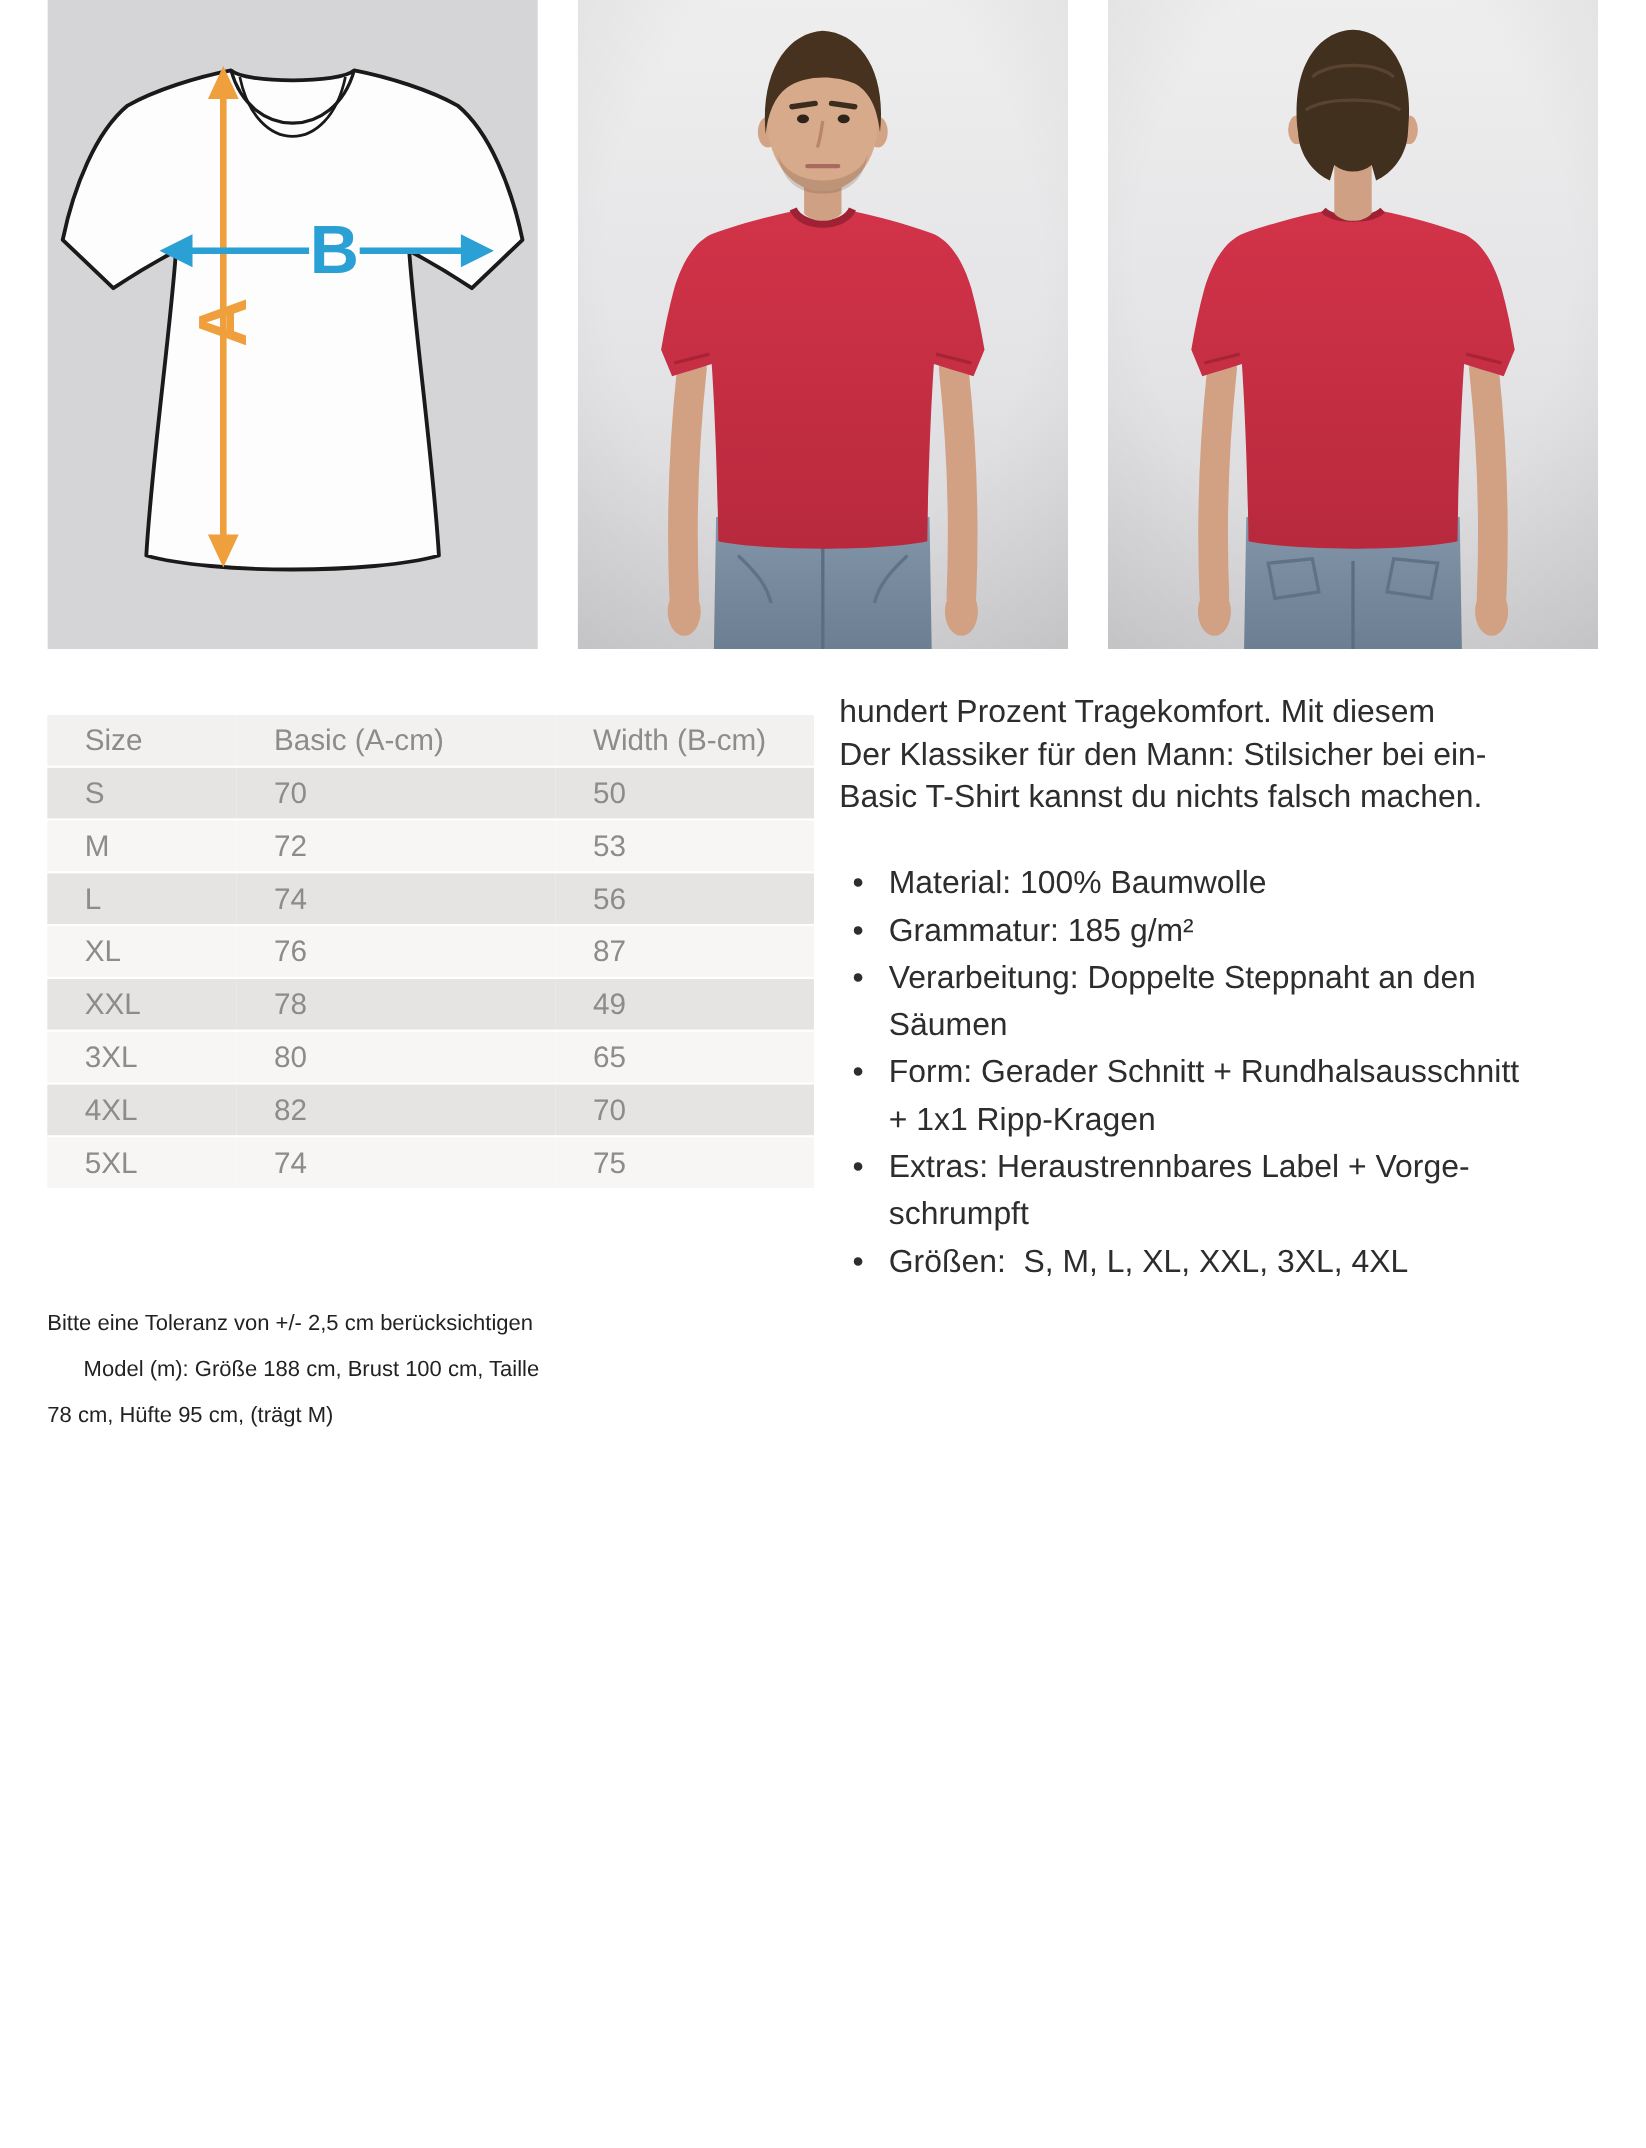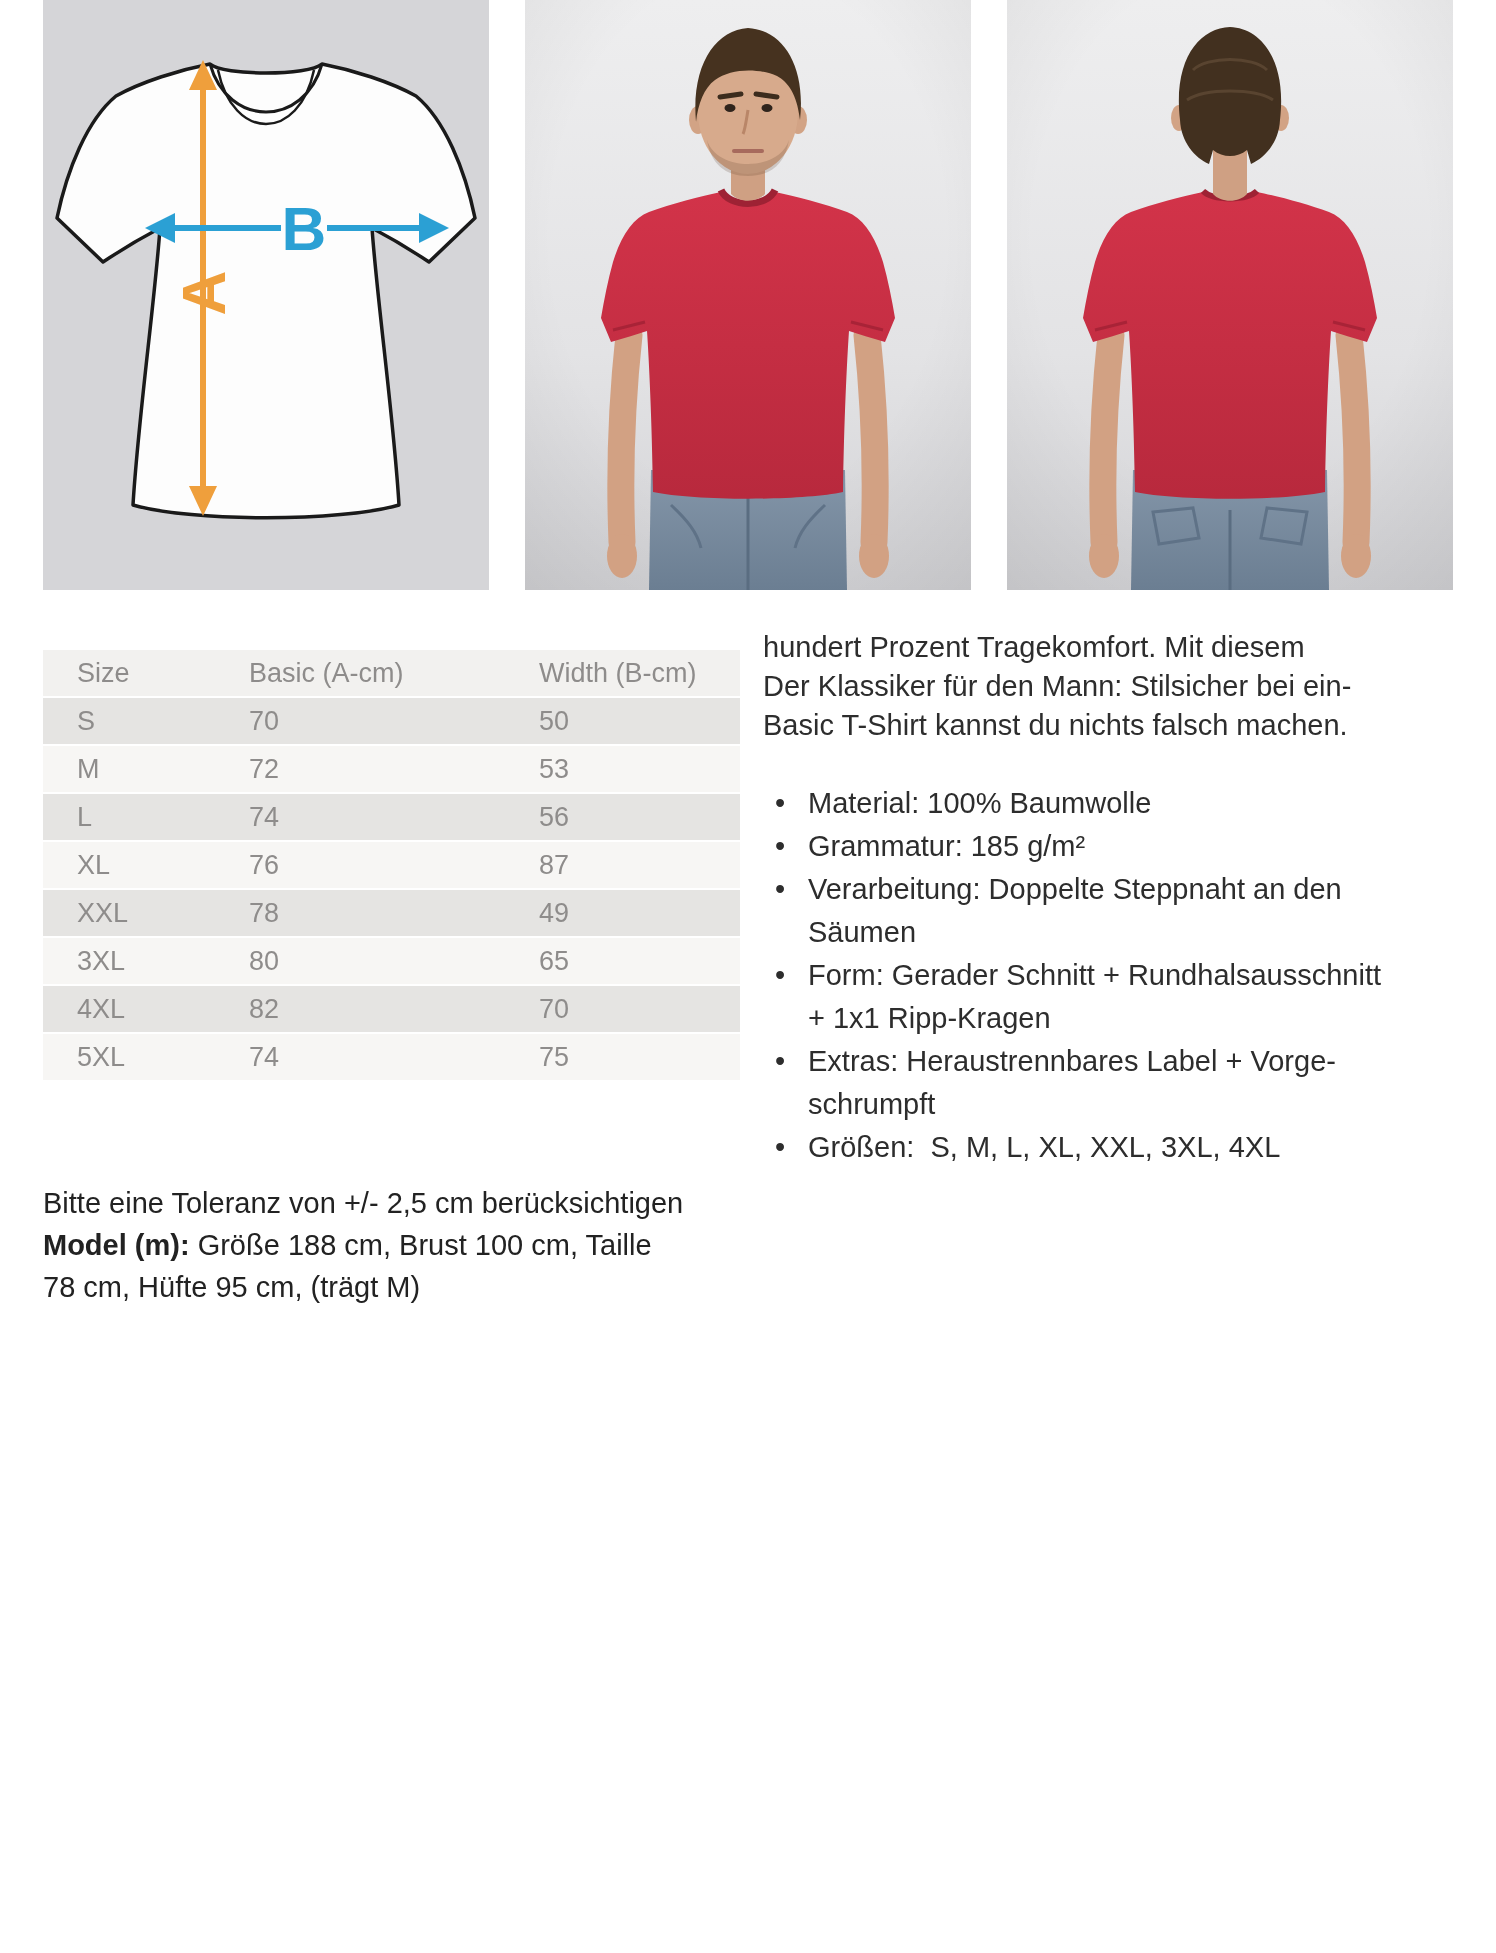--- a/index.html
+++ b/index.html
@@ -26,24 +26,24 @@
     height:46px;padding:0 0 0 34px;text-align:left;font-weight:normal;
     white-space:pre;overflow:hidden;vertical-align:middle;
   }
   .size-table thead tr{background:#f2f1ef;}
   .size-table tbody tr.dark{background:#e5e4e2;}
   .size-table tbody tr.light{background:#f7f6f4;}
 
   
   .notes{
     position:absolute;left:43px;top:1182px;width:640px;
-    font-size:29px;line-height:42px;color:#222222;
+    font-size:20px;line-height:42px;color:#222222;
   }
   .notes .line{white-space:pre;}
-  .notes .bold{font-weight:bold;}
+  .notes .bold{font-weight:normal;margin-left:33px;}
 
   
   .description{
     position:absolute;left:763px;top:628px;width:720px;
     font-size:29px;color:#2d2d2d;
   }
   .description .para .line{line-height:39px;white-space:pre;}
   .bullets{list-style:none;margin:37px 0 0 0;padding:0;}
   .bullet-item{position:relative;padding-left:45px;}
   .bullet-dot{

